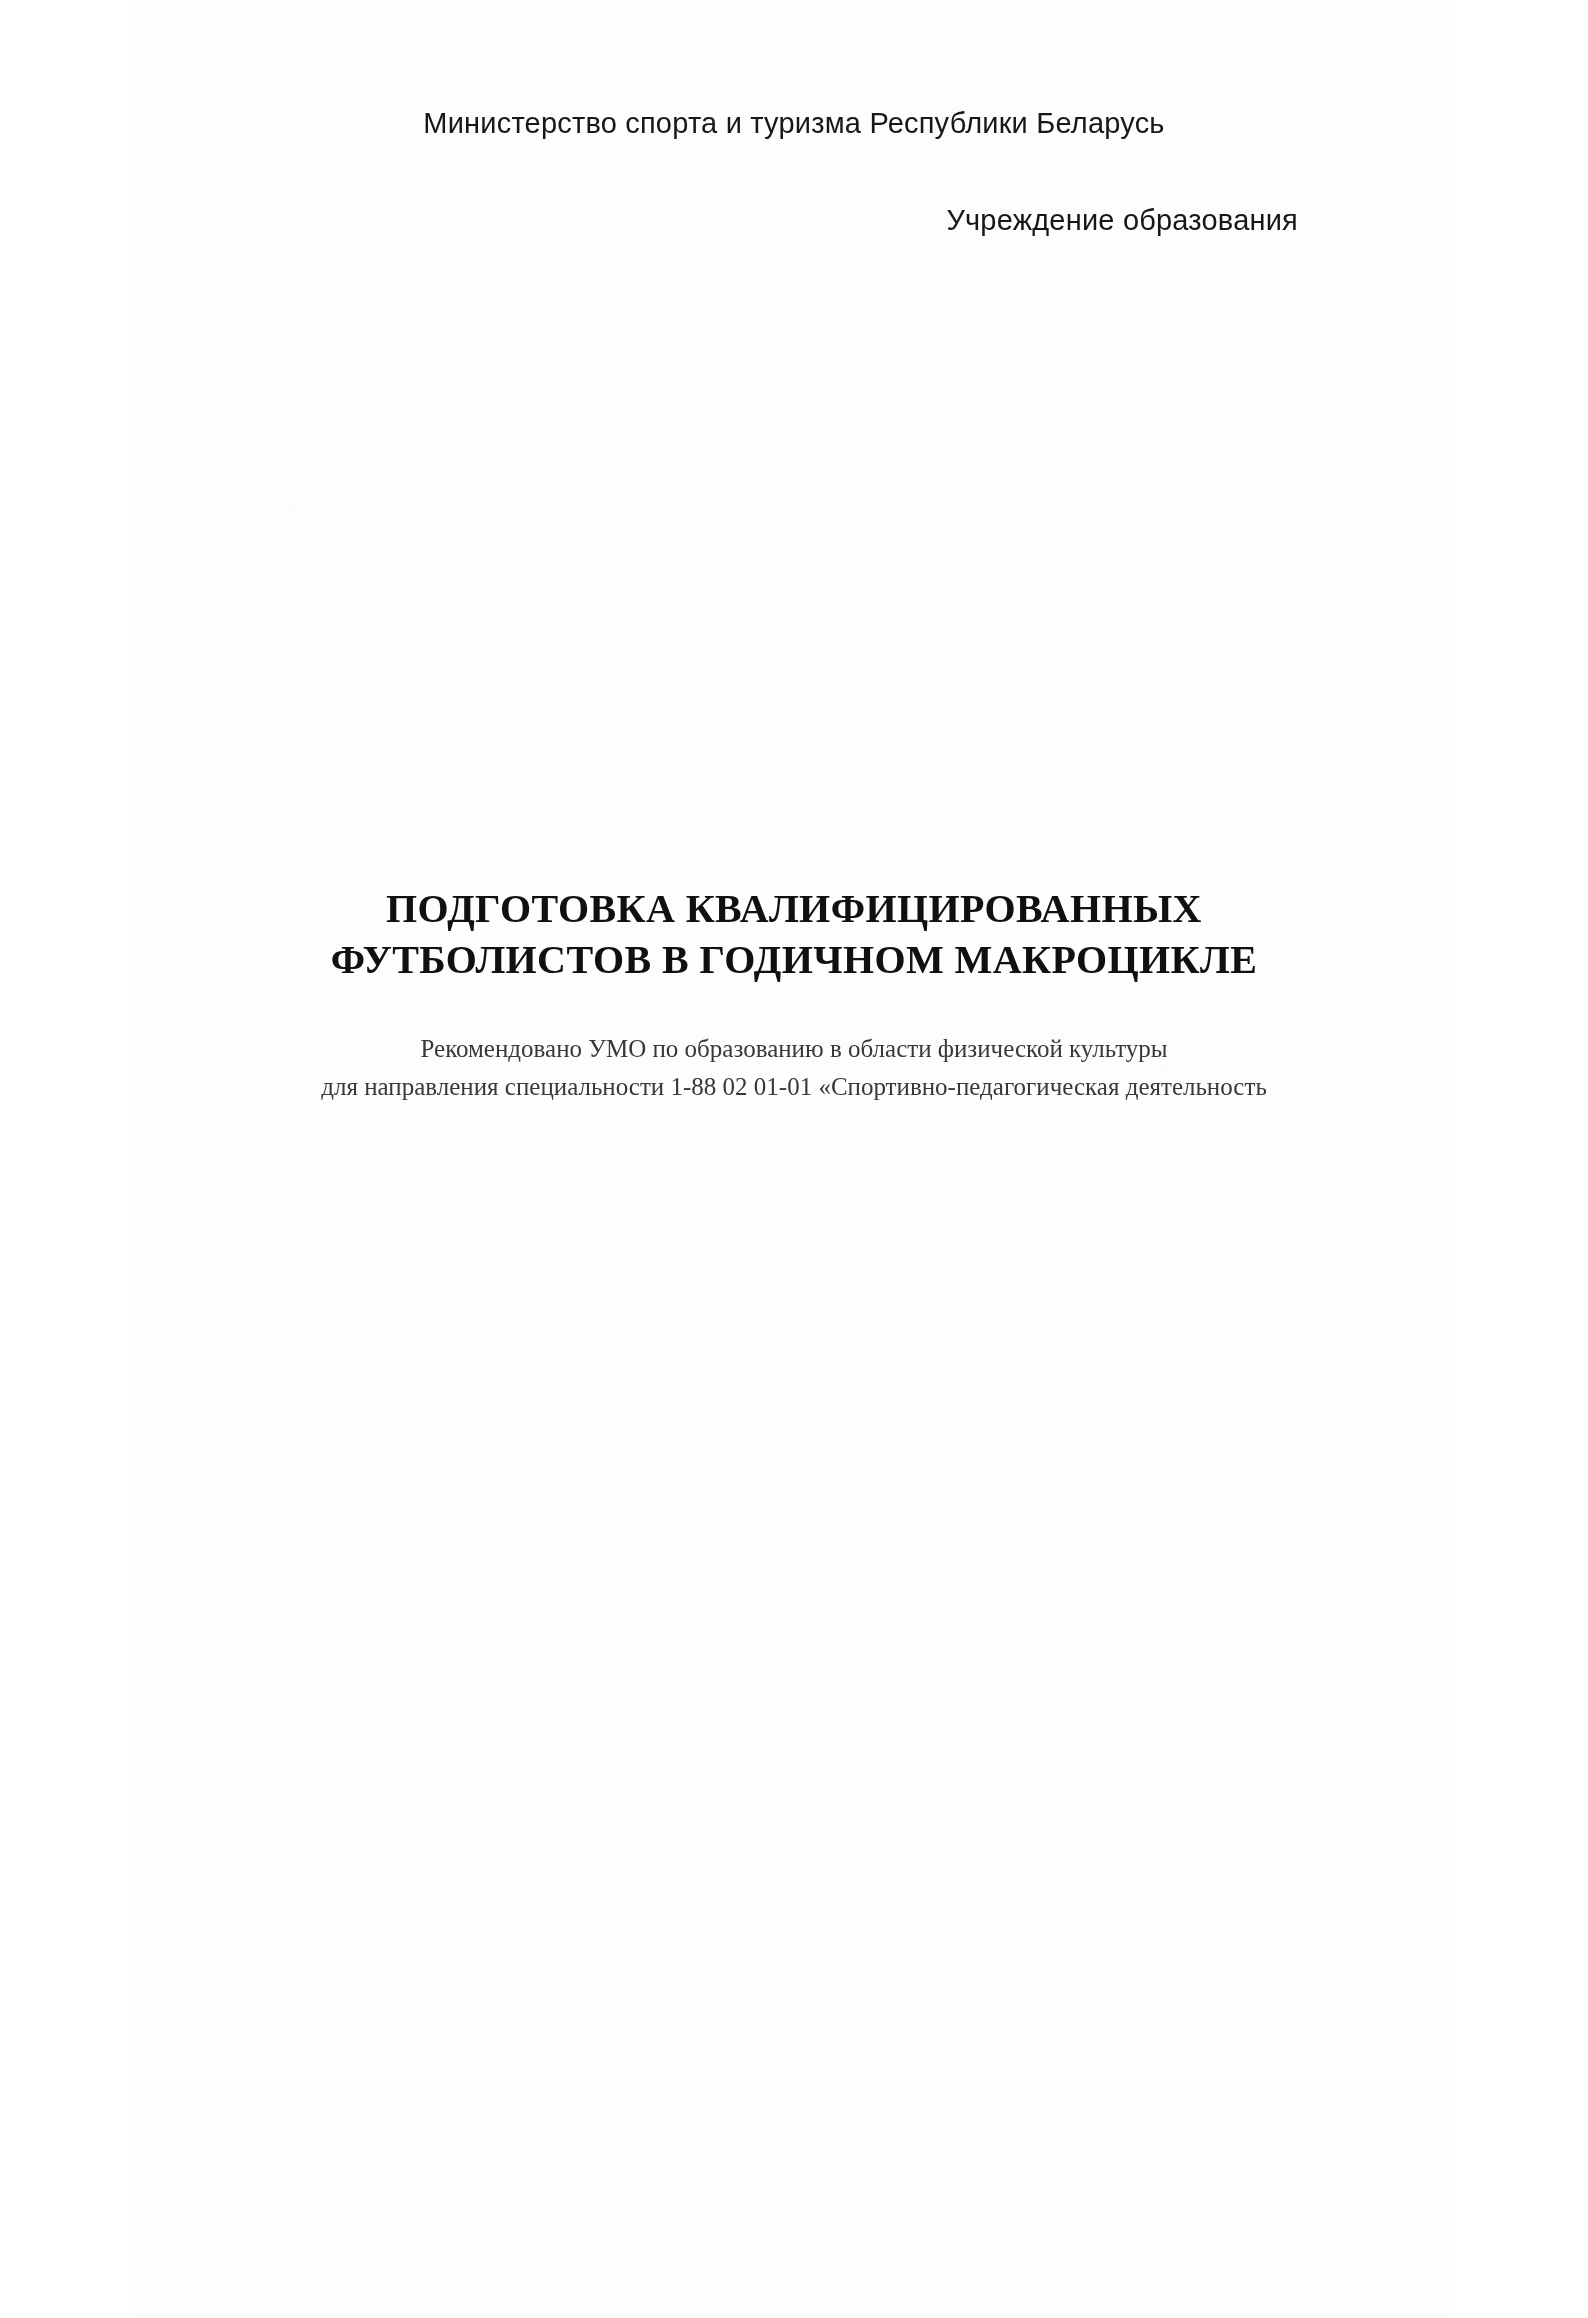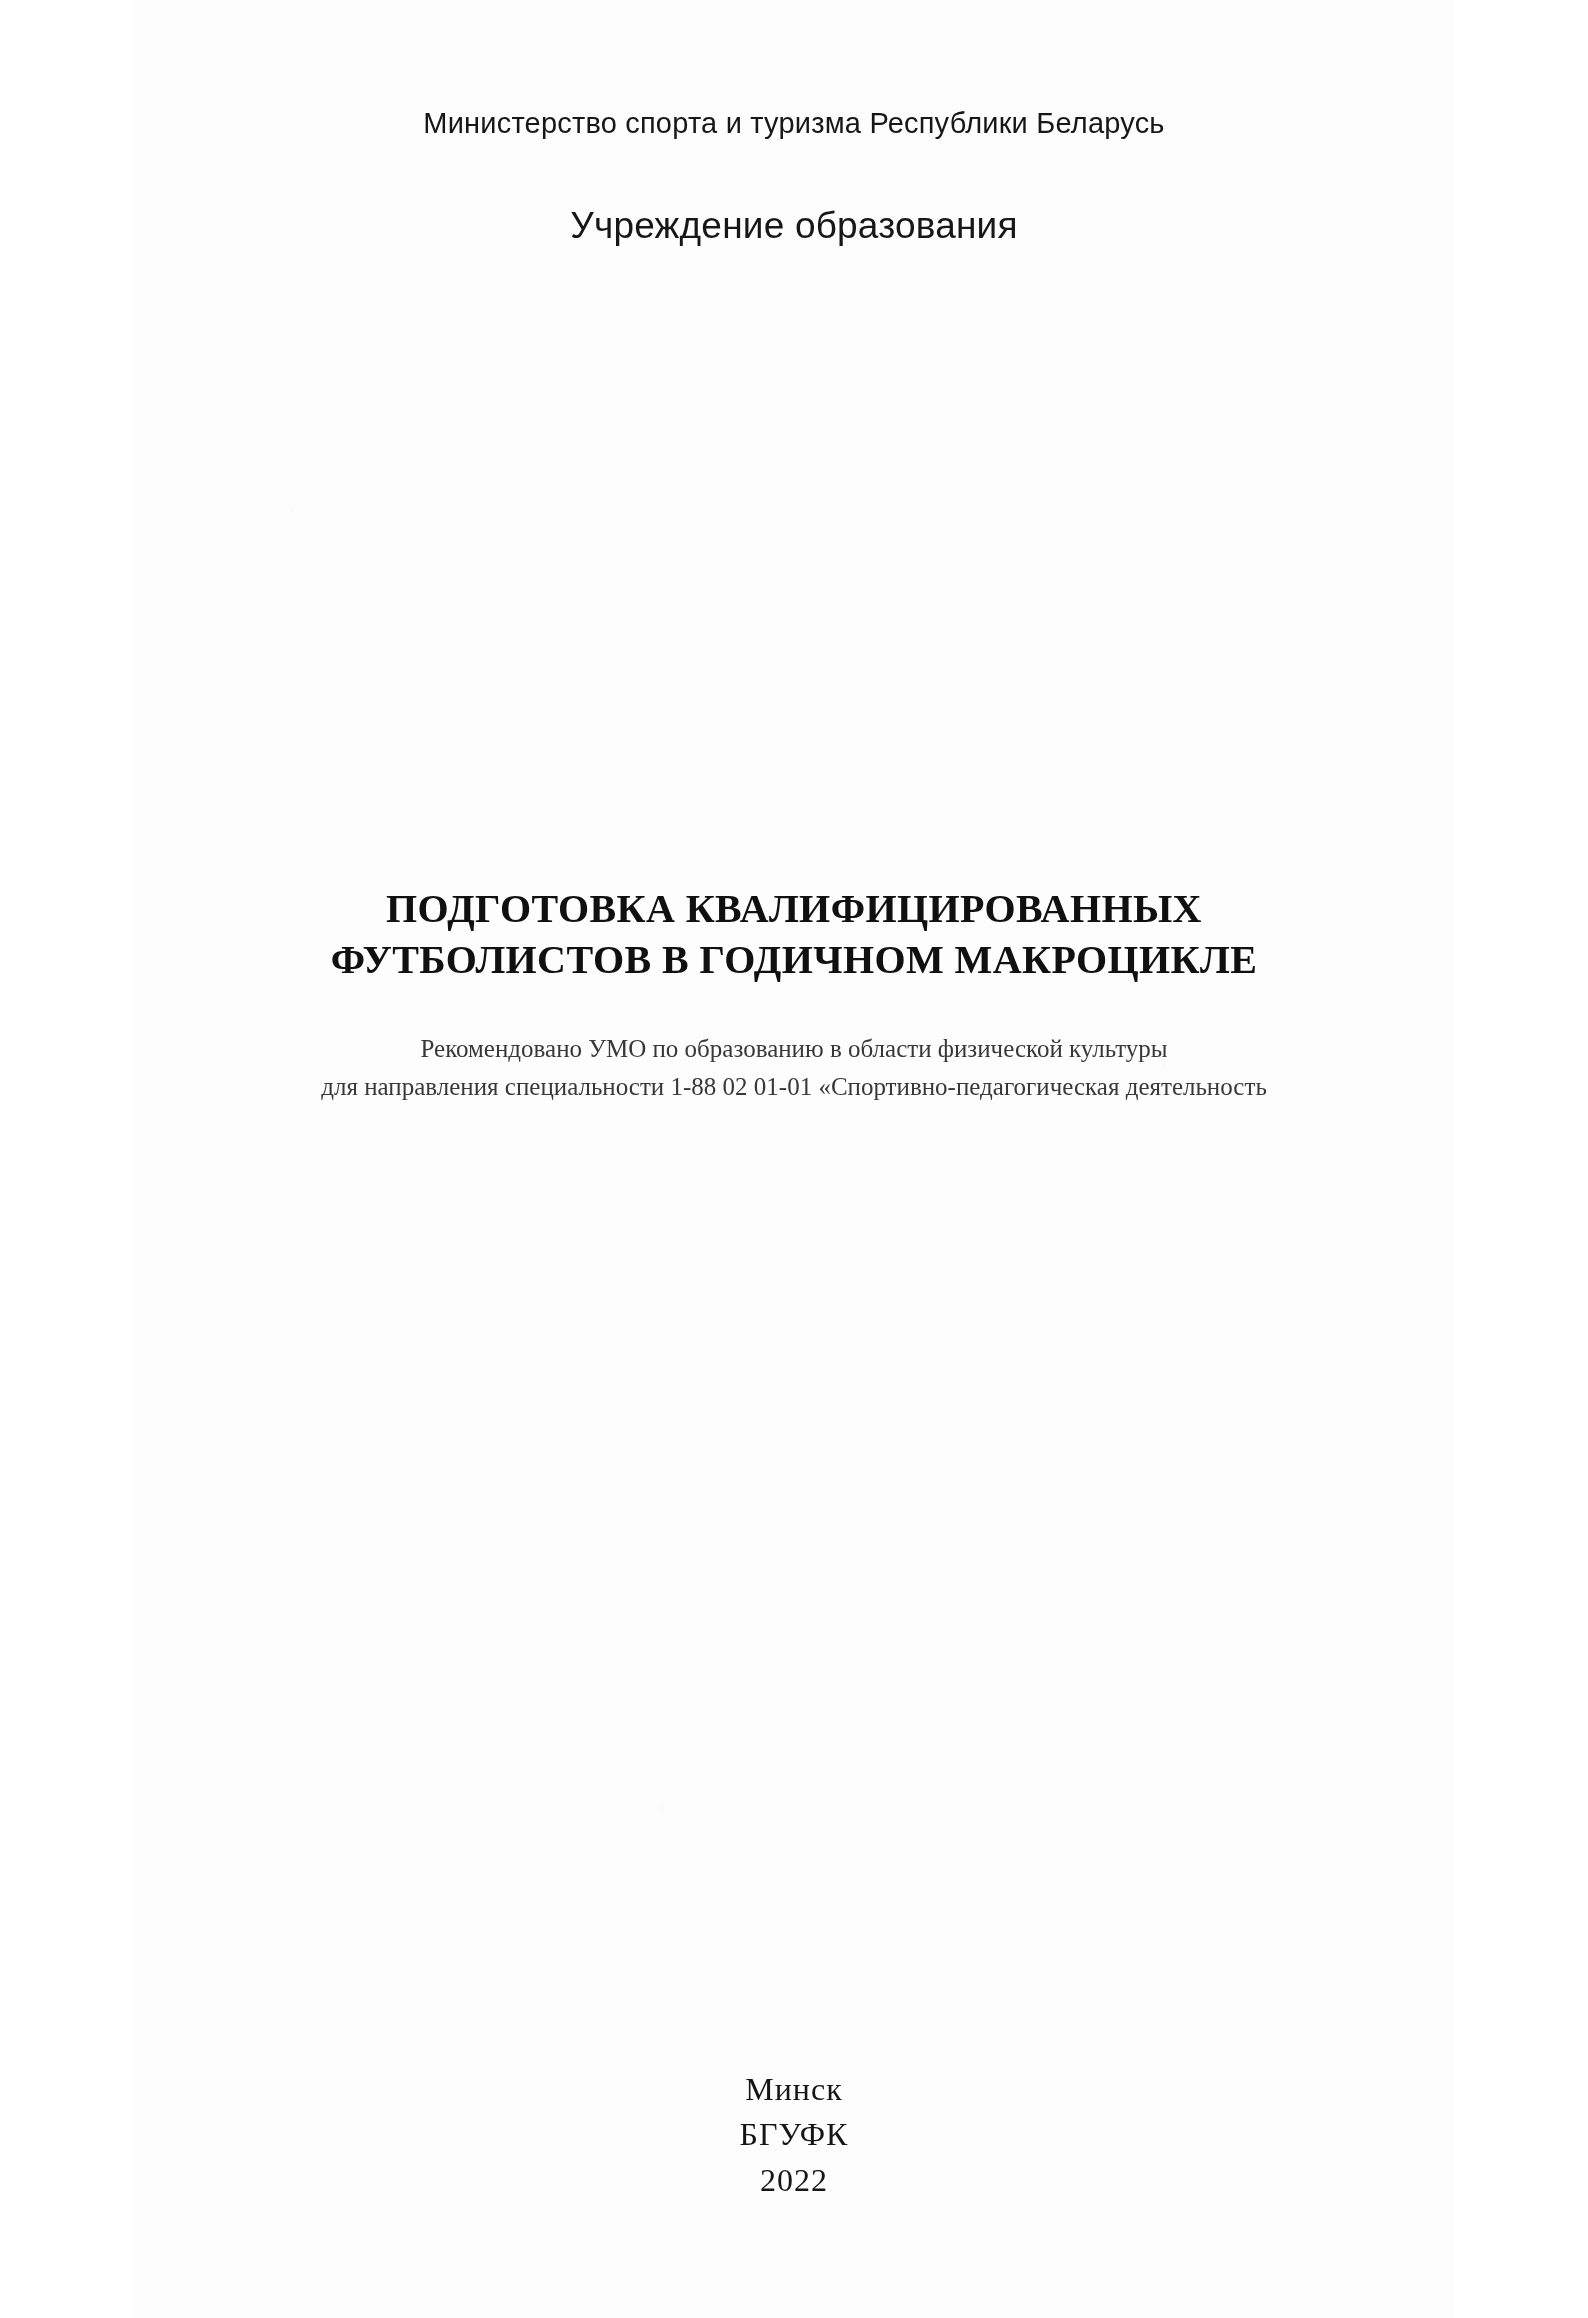--- a/index.html
+++ b/index.html
@@ -39,24 +39,25 @@
   }
   .ministry {
     font-family: "Liberation Sans", sans-serif;
     font-size: 29px;
     letter-spacing: 0.2px;
     color: #171717;
     margin-bottom: 60px;
   }
   .institution-line {
     font-family: "Liberation Sans", sans-serif;
-    font-size: 37px;
+    font-size: 29px;
     letter-spacing: 0.2px;
     color: #171717;
     line-height: 1.42;
+    text-align: right;
   }
   .title-block {
     position: absolute;
     top: 883px;
     left: 0;
     right: 0;
     text-align: center;
   }
   .main-title {
     font-family: "Liberation Serif", serif;
@@ -103,21 +104,16 @@
     <div class="title-block">
       <div class="main-title">ПОДГОТОВКА КВАЛИФИЦИРОВАННЫХ</div>
       <div class="main-title">ФУТБОЛИСТОВ В ГОДИЧНОМ МАКРОЦИКЛЕ</div>
 
       <div class="recommendation">
         <div>Рекомендовано УМО по образованию в области физической культуры</div>
         <div>для направления специальности 1-88 02 01-01 «Спортивно-педагогическая деятельность</div>
       </div>
     </div>
 
-    <div class="imprint">
-      <div>Минск</div>
-      <div>БГУФК</div>
-      <div>2022</div>
-    </div>
 
   </div>
 </div>
 
 
 </body></html>

